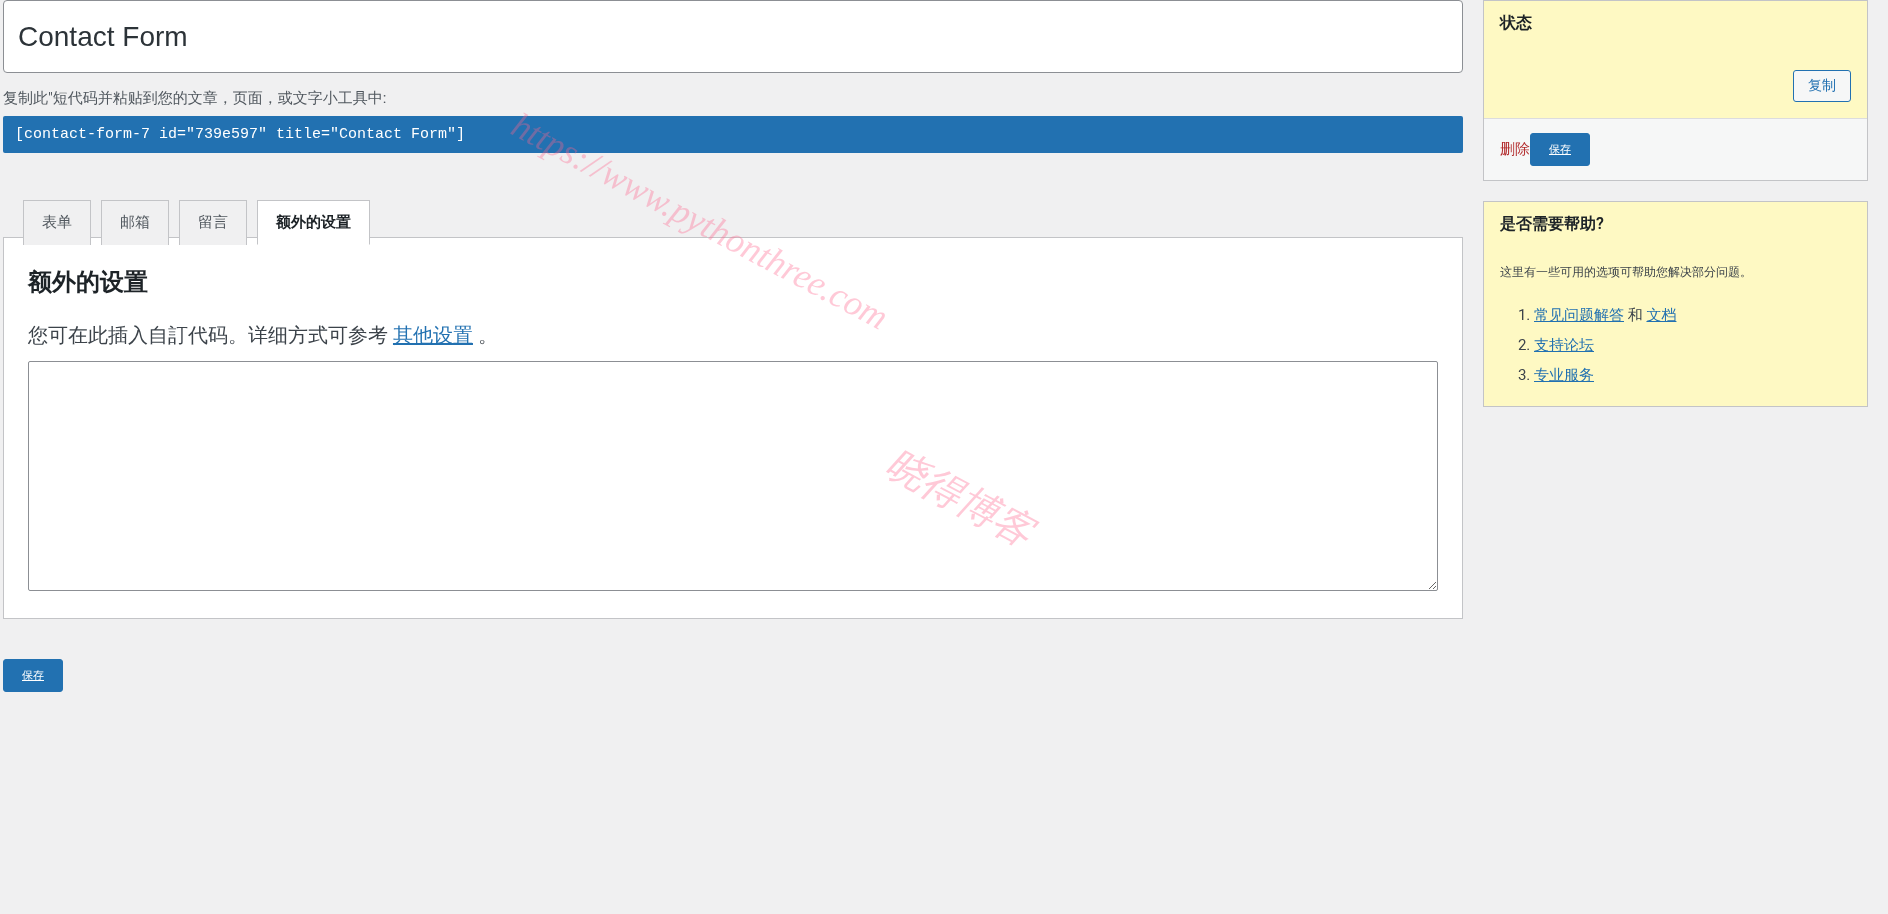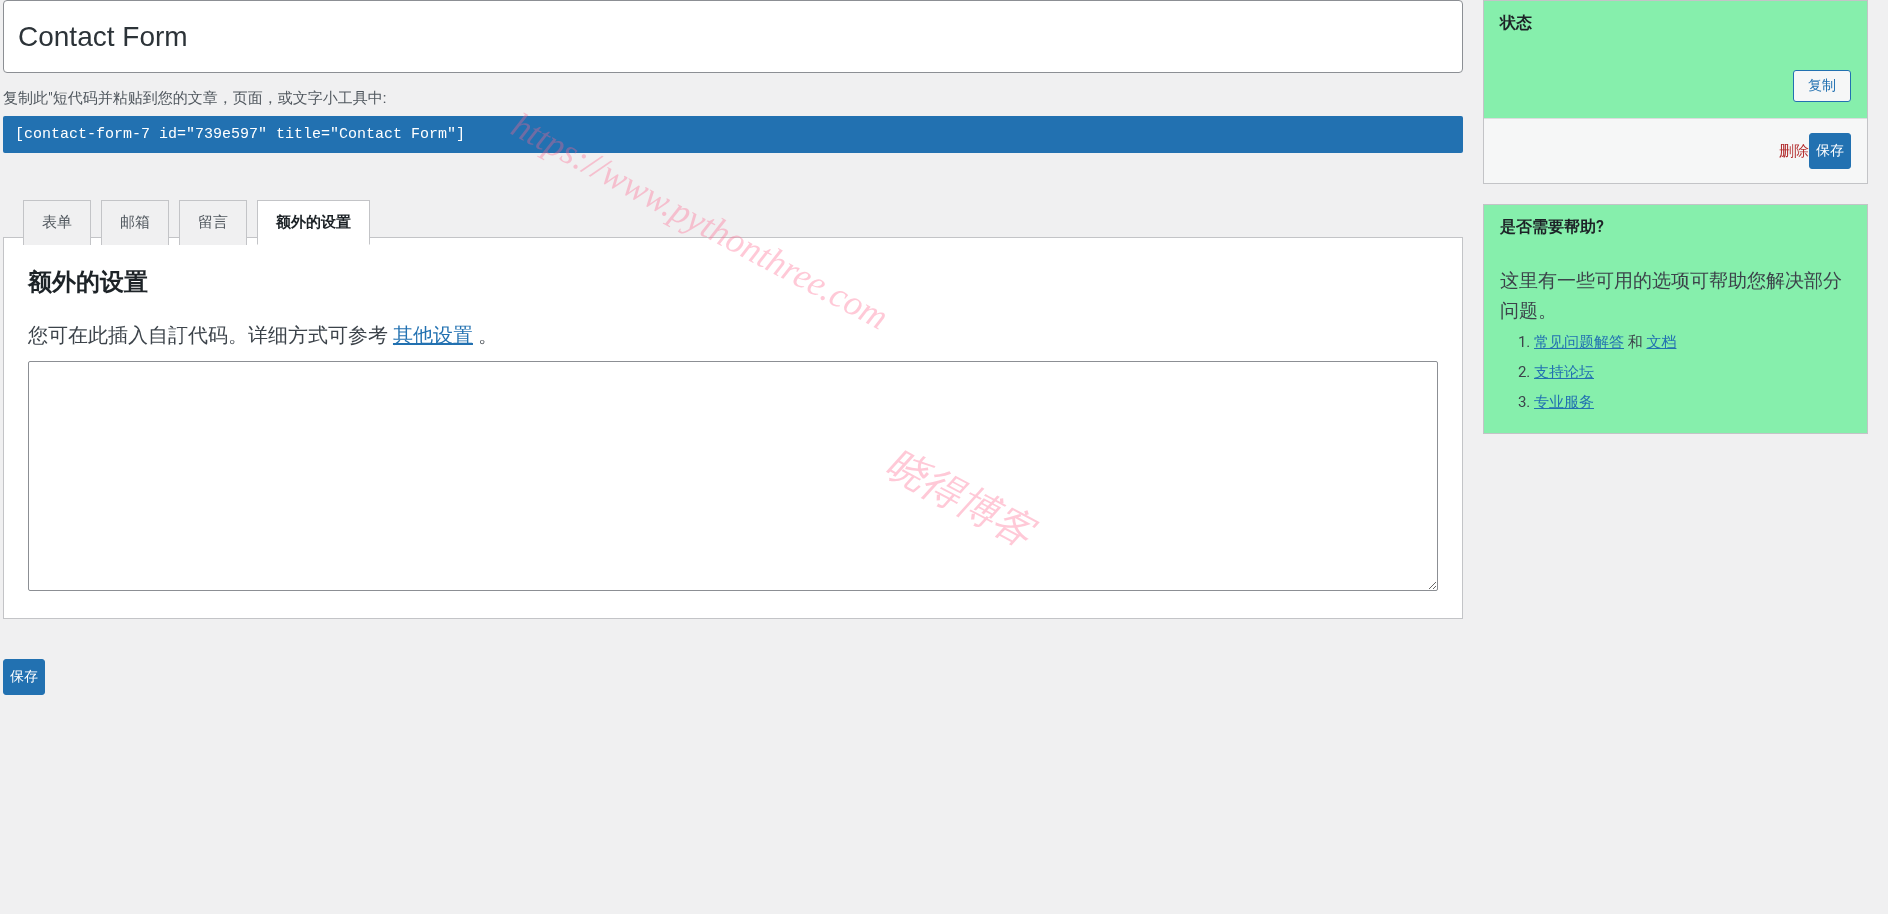--- a/index.html
+++ b/index.html
@@ -110,36 +110,37 @@
       resize: vertical;
       background: #fff;
     }
     .save-button-bottom {
       margin-top: 40px;
     }
     .btn-primary {
       background: #2271b1;
       border: 1px solid #2271b1;
       color: #fff;
-      padding: 8px 6px;
-      font-size: 14px;
+      padding: 8px 18px;
+      font-size: 11px;
       border-radius: 3px;
       cursor: pointer;
+      text-decoration: underline;
     }
     .btn-secondary {
       background: #f6f7f7;
       border: 1px solid #2271b1;
       color: #2271b1;
       padding: 6px 14px;
       font-size: 14px;
       border-radius: 3px;
       cursor: pointer;
     }
     .postbox {
-      background: #86efac;
+      background: #fef9c3;
       border: 1px solid #c3c4c7;
       margin-bottom: 20px;
     }
     .postbox-header {
       padding: 12px 16px;
       border-bottom: 1px solid #c3c4c7;
       font-size: 16px;
       font-weight: 600;
       color: #1d2327;
     }
@@ -149,36 +150,37 @@
     .postbox-body {
       padding: 16px;
     }
     .status-copy-row {
       display: flex;
       justify-content: flex-end;
       padding: 24px 16px 16px 9px;
     }
     .status-action-row {
       display: flex;
-      justify-content: flex-end;
+      justify-content: flex-start;
       align-items: center;
       padding: 14px 16px;
       border-top: 1px solid #dcdcde;
       background: #f6f7f7;
     }
     .delete-link {
       color: #b32d2e;
       font-size: 15px;
       text-decoration: none;
       cursor: pointer;
     }
     .help-text {
-      font-size: 19px;
+      font-size: 12px;
       line-height: 1.6;
       color: #3c434a;
+      margin-bottom: 18px;
     }
     .help-list {
       list-style: decimal;
       padding-left: 34px;
       font-size: 15px;
       line-height: 2;
     }
     .help-list a {
       color: #2271b1;
       text-decoration: underline;

